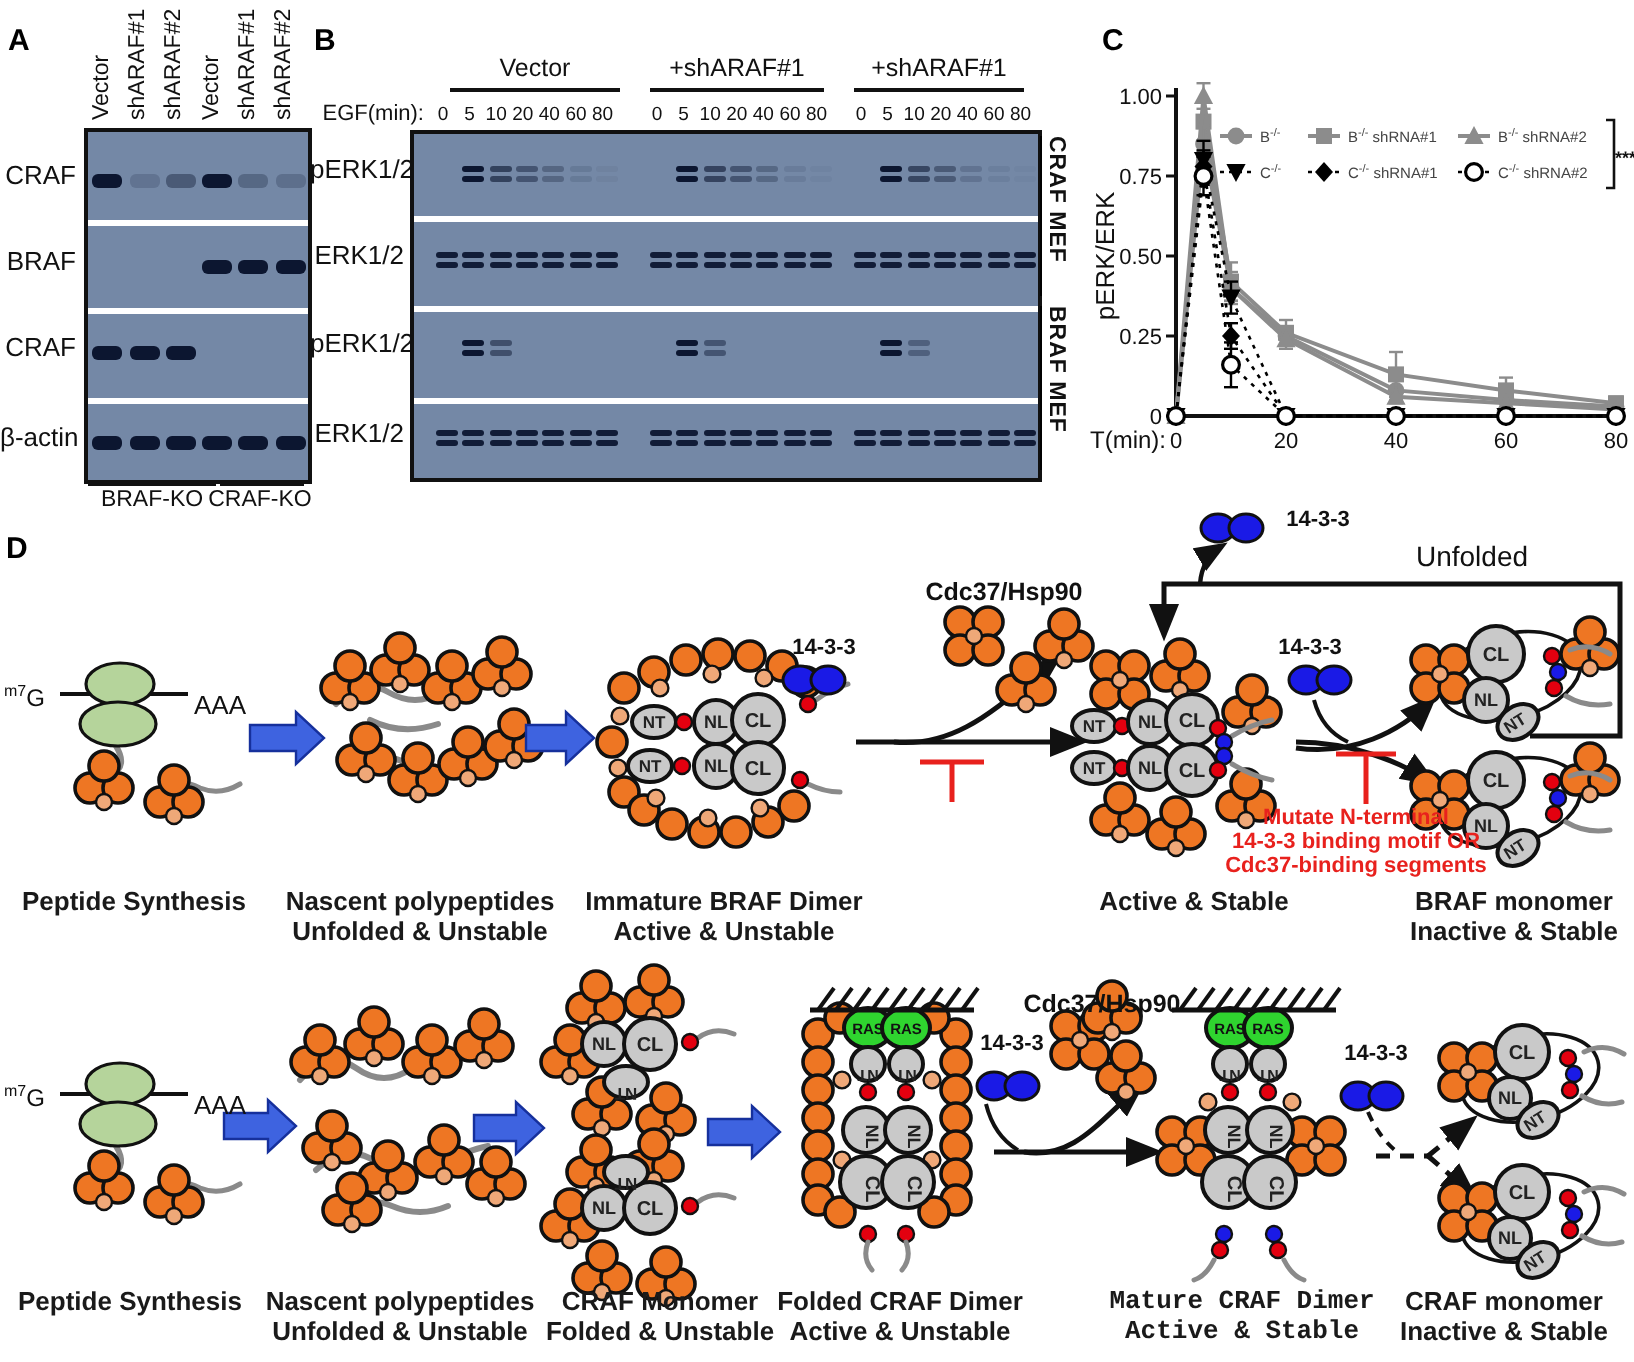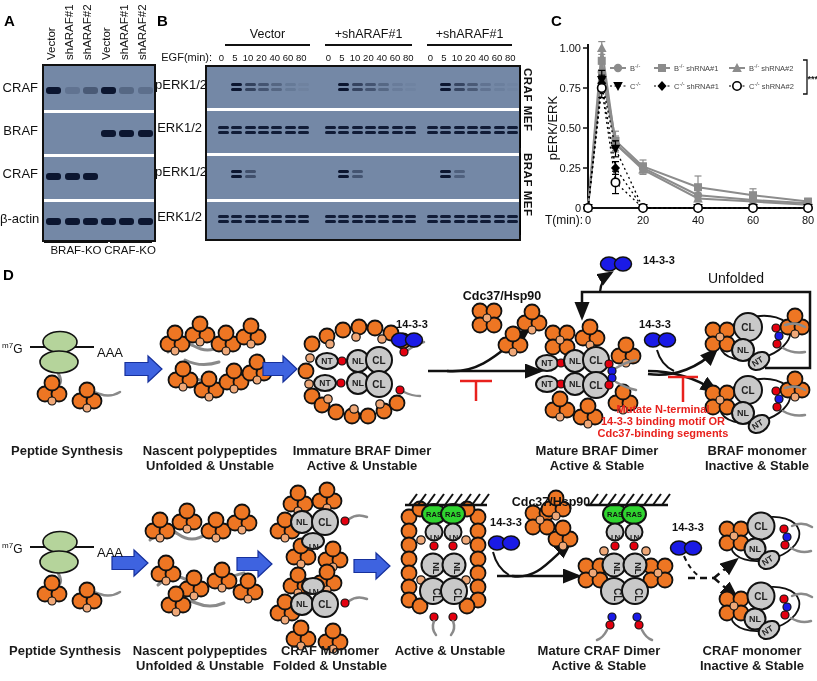--- a/index.html
+++ b/index.html
@@ -971,59 +971,59 @@
 
   <div class="flt b11" style="left:382px;top:318px;width:60px">14-3-3</div>
   <div class="flt b12" style="left:437px;top:289px;width:130px">Cdc37/Hsp90</div>
   <div class="flt b11" style="left:629px;top:254px;width:60px">14-3-3</div>
   <div class="flt stim" style="left:696px;top:270px;width:80px">Unfolded</div>
   <div class="flt b11" style="left:625px;top:318px;width:60px">14-3-3</div>
   <div class="flt b12" style="left:486px;top:495px;width:130px">Cdc37/Hsp90</div>
   <div class="flt b11" style="left:476px;top:516px;width:60px">14-3-3</div>
   <div class="flt b11" style="left:658px;top:521px;width:60px">14-3-3</div>
 
-  <div id="rt2" class="redtxt" style="left:573px;top:403px;width:180px">
+  <div id="rt2" class="redtxt" style="left:588px;top:403px;width:180px">
       <div>Mutate N-terminal</div>
       <div>14-3-3 binding motif OR</div>
       <div>Cdc37-binding segments</div>
     </div>
 <div class="caption" style="left: -23px; top: 443px; width: 180px;">
       <div>Peptide Synthesis</div>
     </div>
     <div class="caption" style="left: 120px; top: 443px; width: 180px;">
       <div>Nascent polypeptides</div>
       <div>Unfolded &amp; Unstable</div>
     </div>
     <div class="caption" style="left: 272px; top: 443px; width: 180px;">
       <div>Immature BRAF Dimer</div>
       <div>Active &amp; Unstable</div>
     </div>
     <div class="caption" style="left: 507px; top: 443px; width: 180px;">
-      <div>Mature BRAF Dimer</div>
       <div>Active &amp; Stable</div>
     </div>
     <div class="caption" style="left: 667px; top: 443px; width: 180px;">
       <div>BRAF monomer</div>
       <div>Inactive &amp; Stable</div>
     </div>
     <div class="caption" style="left: -25px; top: 643px; width: 180px;">
       <div>Peptide Synthesis</div>
     </div>
     <div class="caption" style="left: 110px; top: 643px; width: 180px;">
       <div>Nascent polypeptides</div>
       <div>Unfolded &amp; Unstable</div>
     </div>
     <div class="caption" style="left: 240px; top: 643px; width: 180px;">
       <div>CRAF Monomer</div>
       <div>Folded &amp; Unstable</div>
     </div>
     <div class="caption" style="left: 360px; top: 643px; width: 180px;">
+      <div>Folded CRAF Dimer</div>
       <div>Active &amp; Unstable</div>
     </div>
-    <div class="caption" style="left: 509px; top: 643px; width: 180px;">
+    <div class="caption" style="left: 531px; top: 643px; width: 180px; font-family: Liberation Mono, monospace;">
       <div>Mature CRAF Dimer</div>
       <div>Active &amp; Stable</div>
     </div>
     <div class="caption" style="left: 662px; top: 643px; width: 180px;">
       <div>CRAF monomer</div>
       <div>Inactive &amp; Stable</div>
     </div>
   </div>
 
 </body></html>

